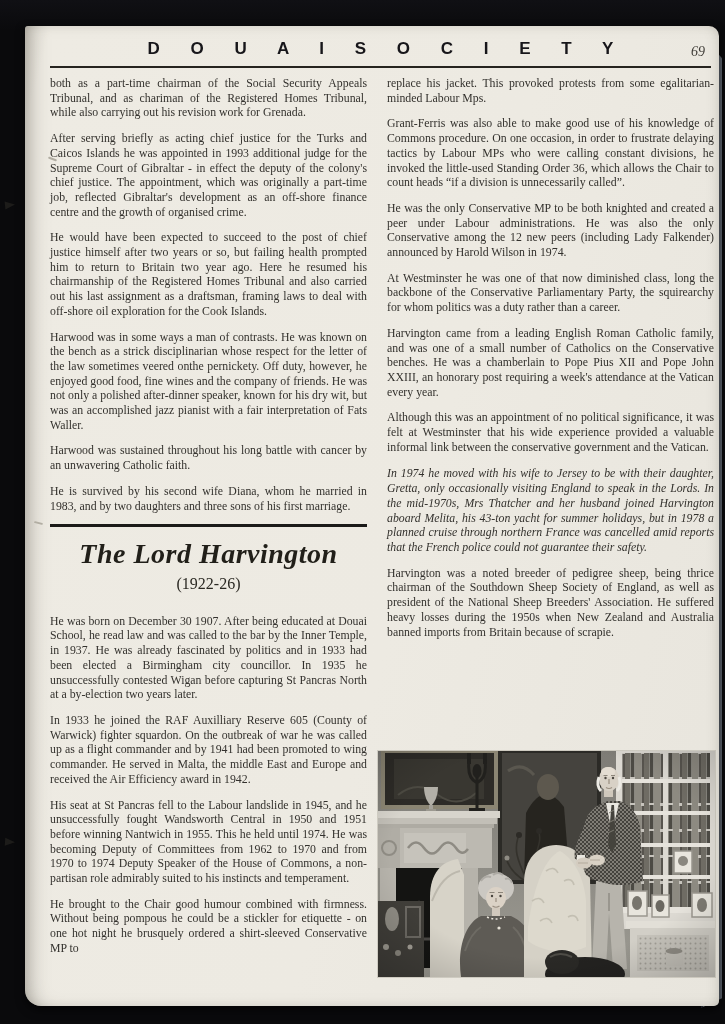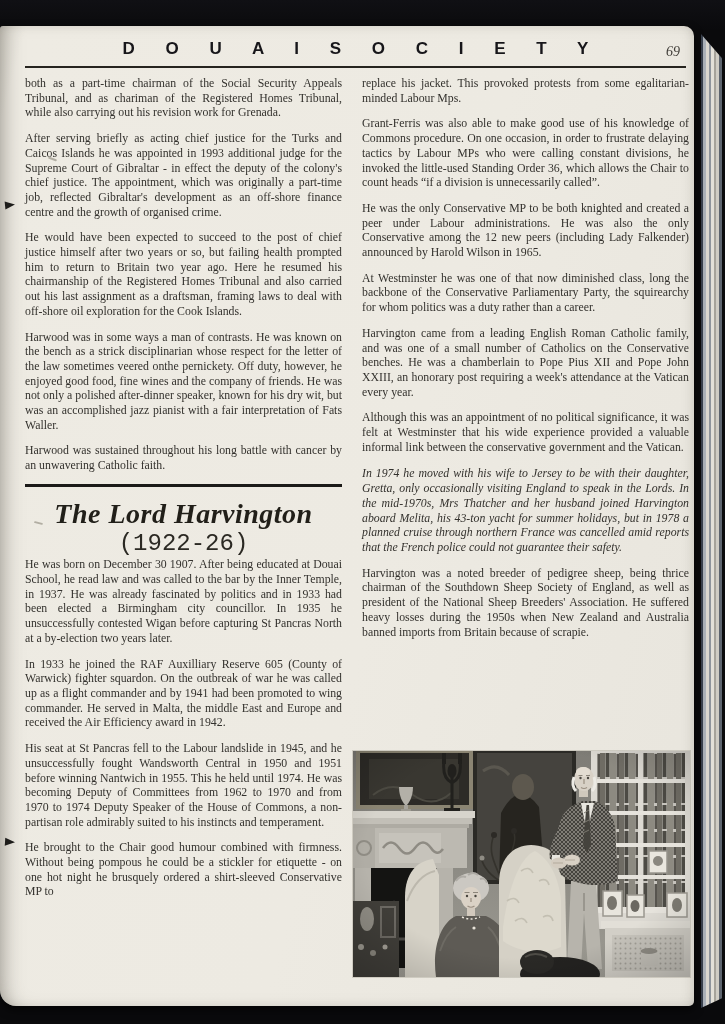--- a/index.html
+++ b/index.html
@@ -15,21 +15,21 @@
      linear-gradient(180deg,#101014 0,#0a0a0c 30px,#0a0a0c 100%);}
 
   
   .fore-edge{position:absolute;right:3px;top:34px;bottom:16px;width:21px;
      background:linear-gradient(90deg,
        #39414e 0 2px,#aab0b8 2px 5px,#d9d6cf 5px 8px,#8e949c 8px 10px,
        #e3e0d8 10px 13px,#a5a29a 13px 15px,#cfccc4 15px 18px,#5d646e 18px 21px);
      border-radius:0 7px 7px 0;
      clip-path:polygon(0 0,100% 2.5%,100% 99%,0 100%);}
 
-  .page{position:absolute;left:0;top:26px;width:694px;height:980px;
+  .page{position:absolute;left:25px;top:26px;width:694px;height:980px;
      background:linear-gradient(105deg,#e2dfd6 0,#eeebe3 26px,#edeae2 55%,#e8e5dd 100%);
      border-radius:3px 10px 5px 16px;
      box-shadow:inset 14px 0 22px -14px rgba(60,55,45,.55),
                 inset -6px 0 14px -8px rgba(90,85,75,.35),
                 0 4px 10px rgba(0,0,0,.65);}
 
   .stitch{position:absolute;width:0;height:0;
      border-top:4px solid transparent;border-bottom:4px solid transparent;
      border-left:10px solid #1d1c1a;}
   .stitch.s1{left:5px;top:201px;transform:rotate(-6deg);}
@@ -50,21 +50,21 @@
      text-align:justify;color:var(--ink);}
   .col-left{left:25px;width:317px;}
   .col-right{left:362px;width:327px;}
   .col p{margin:0 0 11px 0;}
   .col p.gap-above{margin-top:12px;font-style:italic;}
 
   .section-rule{border-top:3px solid #1b1a18;margin:3px 0 12px 0;}
   .section-title{font-family:"Liberation Serif",serif;font-weight:700;
      font-size:28px;line-height:1.1;text-align:center;color:#211f19;
      letter-spacing:.5px;margin:0 0 7px 0;font-style:italic;}
-  .section-years{font-size:24px;text-align:center;color:#2b2923;margin:0 0 6px 0;font-family:Liberation Mono, monospace;}
+  .section-years{font-size:16px;text-align:center;color:#2b2923;margin:0 0 22px 0;}
 
   .photo{position:absolute;left:353px;top:725px;width:337px;height:226px;
      box-shadow:0 0 0 1px rgba(120,115,100,.25);}
   .photo svg{display:block;width:100%;height:100%;}
 </style>
 </head>
 <body>
 
 <div class="scan-bg"></div>
 <div class="fore-edge"></div>
@@ -76,35 +76,36 @@
     <div class="page-number">69</div>
     <div class="header-rule"></div>
   </div>
 
   <div class="col col-left">
     <p>both as a part-time chairman of the Social Security Appeals Tribunal, and as chariman of the Registered Homes Tribunal, while also carrying out his revision work for Grenada.</p>
     <p>After serving briefly as acting chief justice for the Turks and Caicos Islands he was appointed in 1993 additional judge for the Supreme Court of Gibraltar - in effect the deputy of the colony's chief justice. The appointment, which was originally a part-time job, reflected Gibraltar's development as an off-shore finance centre and the growth of organised crime.</p>
     <p>He would have been expected to succeed to the post of chief justice himself after two years or so, but failing health prompted him to return to Britain two year ago. Here he resumed his chairmanship of the Registered Homes Tribunal and also carried out his last assignment as a draftsman, framing laws to deal with off-shore oil exploration for the Cook Islands.</p>
     <p>Harwood was in some ways a man of contrasts. He was known on the bench as a strick disciplinarian whose respect for the letter of the law sometimes veered onthe pernickety. Off duty, however, he enjoyed good food, fine wines and the company of friends. He was not only a polished after-dinner speaker, known for his dry wit, but was an accomplished jazz pianist with a fair interpretation of Fats Waller.</p>
     <p>Harwood was sustained throughout his long battle with cancer by an unwavering Catholic faith.</p>
+    <p>He is survived by his second wife Diana, whom he married in 1983, and by two daughters and three sons of his first marriage.</p>
 
     <div class="section-rule"></div>
     <h1 class="section-title">The Lord Harvington</h1>
     <div class="section-years">(1922-26)</div>
 
     <p>He was born on December 30 1907. After being educated at Douai School, he  read law and was called to the bar by the Inner Temple, in 1937. He was already fascinated by politics and in 1933 had been elected a Birmingham city councillor.  In 1935 he unsuccessfully contested Wigan before capturing St Pancras North at a by-election two years later.</p>
     <p>In 1933 he joined the RAF Auxilliary Reserve 605 (County of Warwick) fighter squardon. On the outbreak of war he was called up as a flight commander and by 1941 had been promoted to wing commander.  He served in Malta, the middle East and Europe and received the Air Efficiency award in 1942.</p>
     <p>His seat at St Pancras fell to the Labour landslide in 1945, and he unsuccessfully fought Wandsworth Central in 1950 and 1951 before winning Nantwich in 1955.  This he held until 1974.  He was becoming Deputy of Committees from 1962 to 1970 and from 1970 to 1974 Deputy Speaker of the House of Commons, a non-partisan role admirably suited to his instincts and temperament.</p>
     <p>He brought to the Chair good humour combined with firmness. Without being pompous he could be a stickler for etiquette - on one hot night he brusquely ordered a shirt-sleeved Conservative MP to</p>
   </div>
 
   <div class="col col-right">
     <p>replace his jacket.  This provoked protests from some egalitarian-minded Labour Mps.</p>
     <p>Grant-Ferris was also able to make good use of his knowledge of Commons procedure.  On one occasion, in order to frustrate delaying tactics by Labour MPs who were calling constant divisions, he invoked the little-used Standing Order 36, which allows the Chair to count heads “if a division is unnecessarily called”.</p>
-    <p>He was the only Conservative MP to be both knighted and created a peer under Labour administrations.  He was also the only Conservative among the 12 new peers (including Lady Falkender) announced by Harold Wilson in 1965.</p>
+    <p>He was the only Conservative MP to be both knighted and created a peer under Labour administrations.  He was also the only Conservative among the 12 new peers (including Lady Falkender) announced by Harold Wilson in 1974.</p>
     <p>At Westminster he was one of that now diminished class, long the backbone of the Conservative Parliamentary Party, the squirearchy for whom politics was a duty rather than a career.</p>
     <p>Harvington came from a leading English Roman Catholic family, and was one of a small number of Catholics on the Conservative benches.  He was a chamberlain to  Pope Pius XII and Pope John XXIII, an honorary post requiring a week's attendance at the Vatican every year.</p>
     <p>Although this was an appointment of no political significance, it was felt at Westminster that his wide experience provided a valuable informal link between the conservative government and the Vatican.</p>
     <p class="gap-above">In 1974 he moved with his wife to Jersey to be with their daughter, Gretta, only occasionally visiting England to speak in the Lords. In the mid-1970s, Mrs Thatcher and her husband joined Harvington aboard Melita, his 43-ton yacht for summer holidays, but  in 1978 a planned cruise through northern France was cancelled amid reports that the French police could not guarantee their safety.</p>
     <p>Harvington was a noted breeder of pedigree sheep, being thrice chairman of the Southdown Sheep Society of England, as well as president of the National Sheep Breeders' Association.  He suffered heavy losses during the 1950s when New Zealand and Australia banned imports from Britain because of scrapie.</p>
   </div>
 
   <div class="photo" role="img" aria-label="Black and white photograph of Lord Harvington in a checked jacket standing behind a wing chair, his wife seated beside him, in a sitting room with a carved marble fireplace, candelabra, large portrait painting and full bookshelves.">
     <svg viewBox="0 0 337 226" preserveAspectRatio="none">
       <defs>

